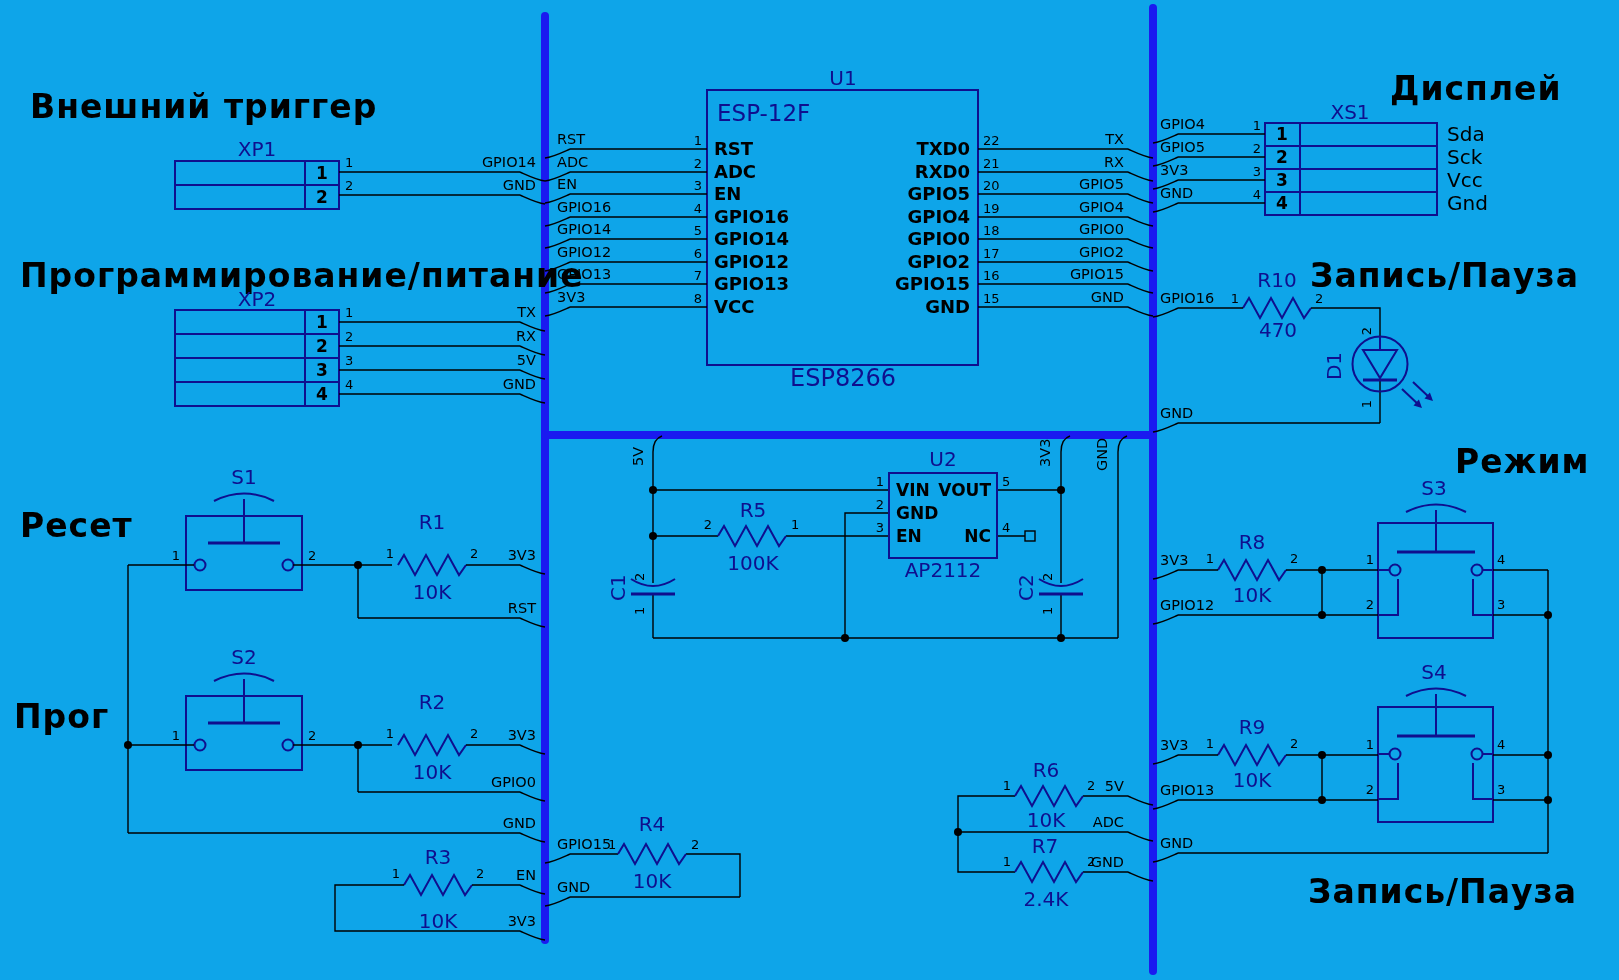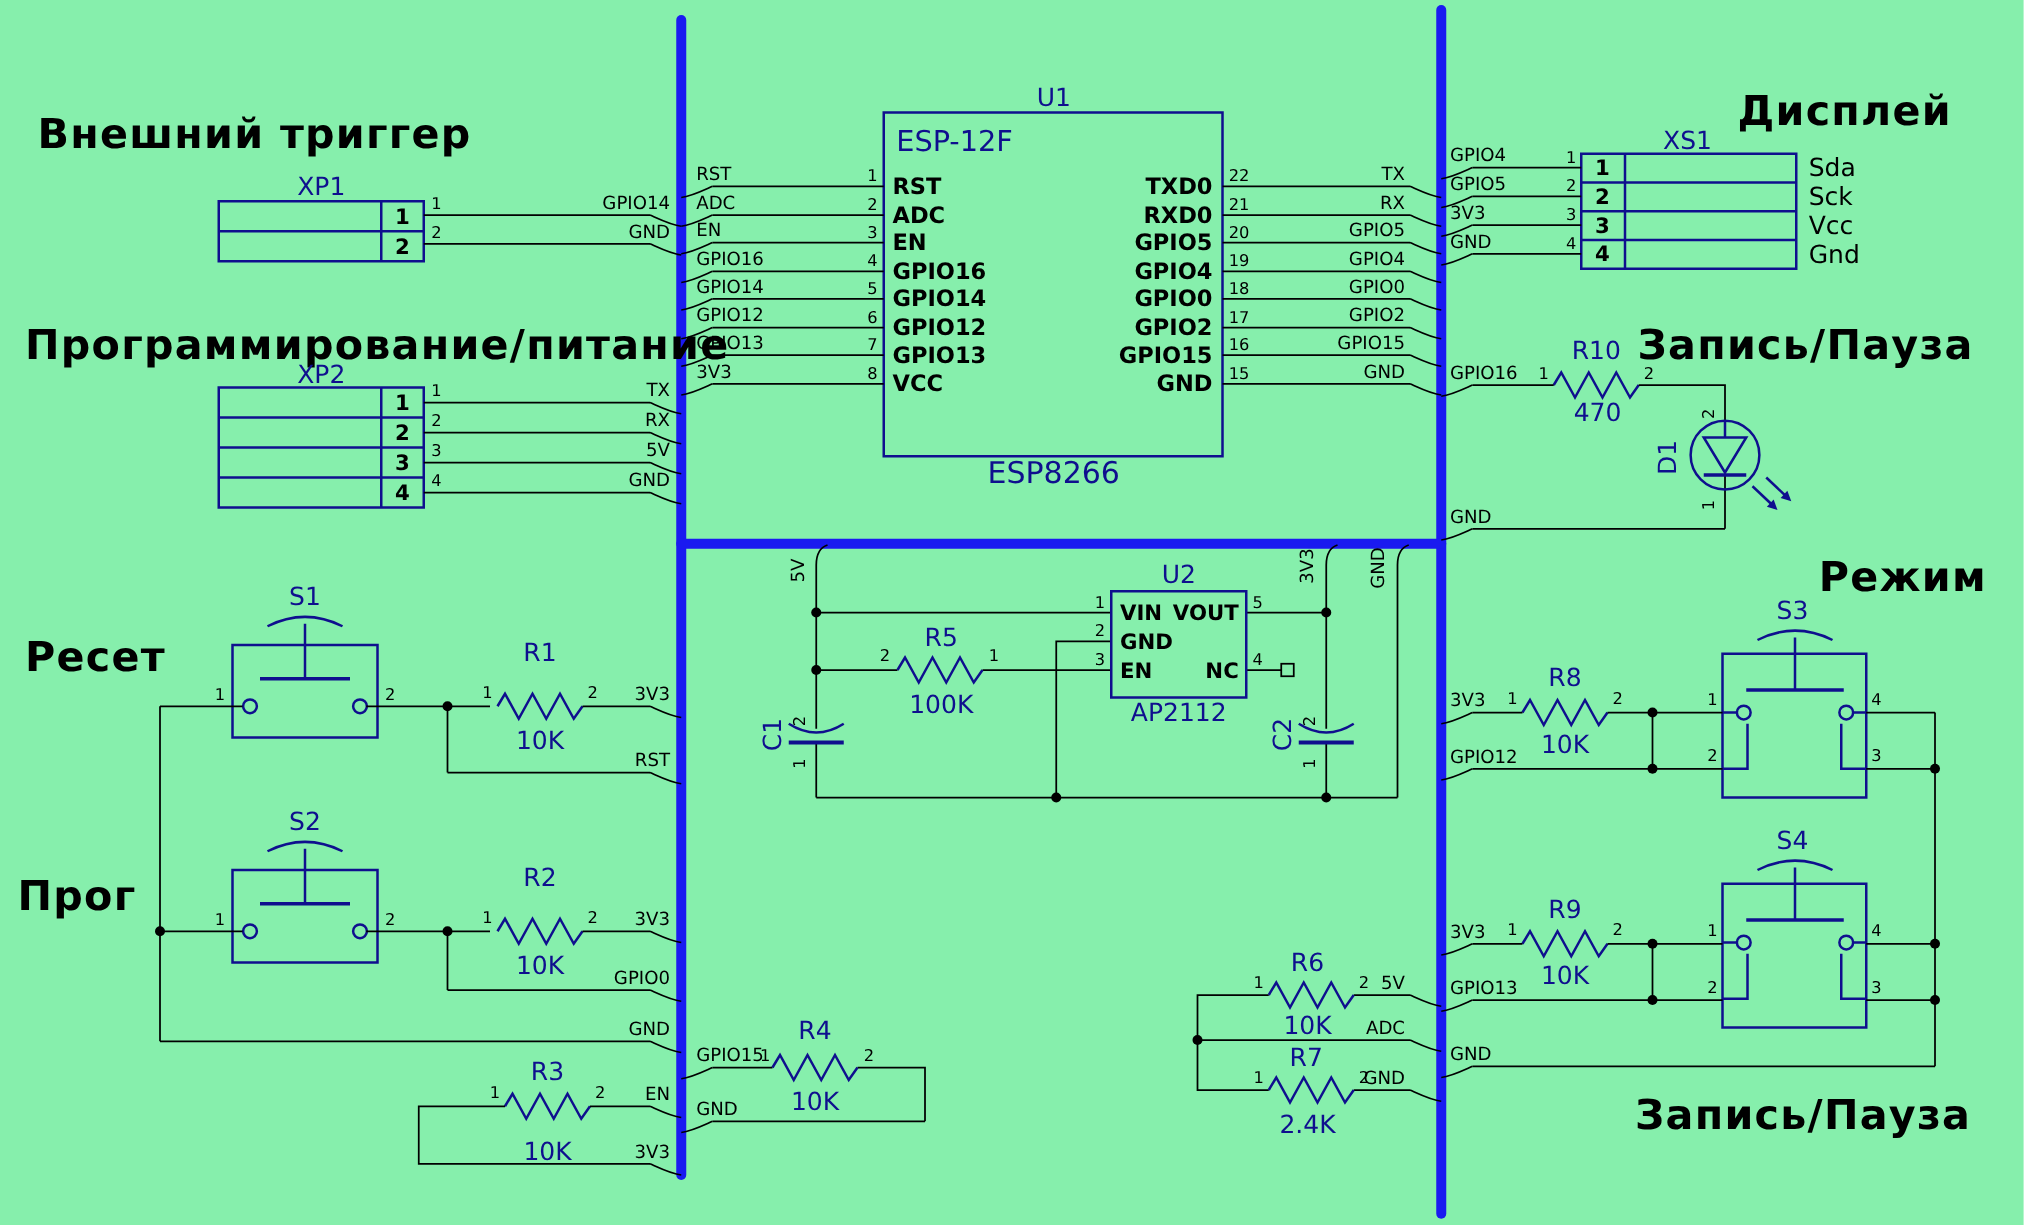--- a/index.html
+++ b/index.html
@@ -1,16 +1,16 @@
 <!DOCTYPE html>
 <html><head>
 <meta charset="utf-8">
 <style>
   html,body{margin:0;padding:0;background:#fff;}
-  #stage{position:relative;width:1619px;height:980px;background:#86efac;overflow:hidden;}
+  #stage{position:relative;width:1619px;height:980px;background:#0ea5e9;overflow:hidden;}
   svg{font-family:"DejaVu Sans",sans-serif;}
   .wire{stroke:#000;stroke-width:1.4;fill:none;}
   .bus{stroke:#1a1af0;stroke-width:8;fill:none;stroke-linecap:round;}
   .comp{stroke:#0f0f8e;stroke-width:2;fill:none;}
   .thick{stroke-width:3.2;}
   .bar{stroke-width:2.8;}
   .dot{fill:#000;stroke:none;}
   text{fill:#000;}
   .big{font-size:33px;font-weight:600;letter-spacing:1px;}
   .ref{fill:#0f0f8e;font-size:20px;}

